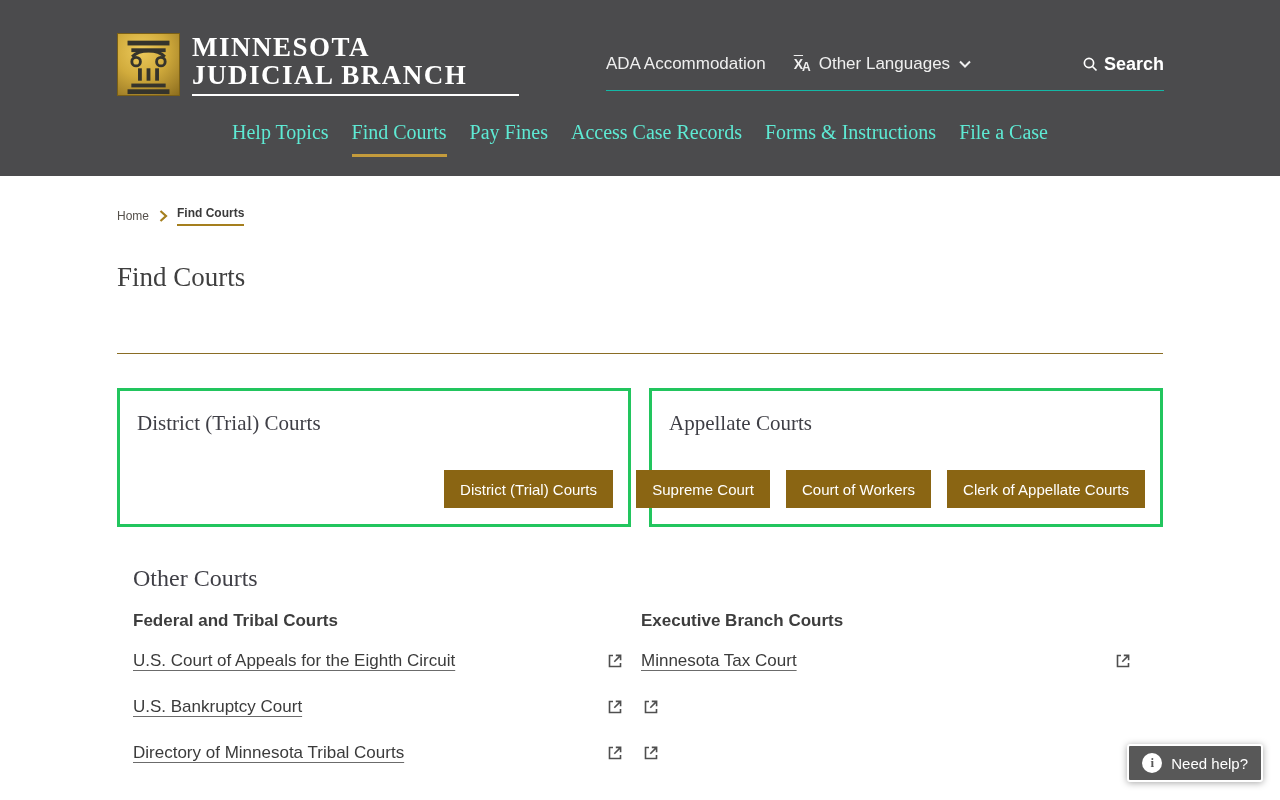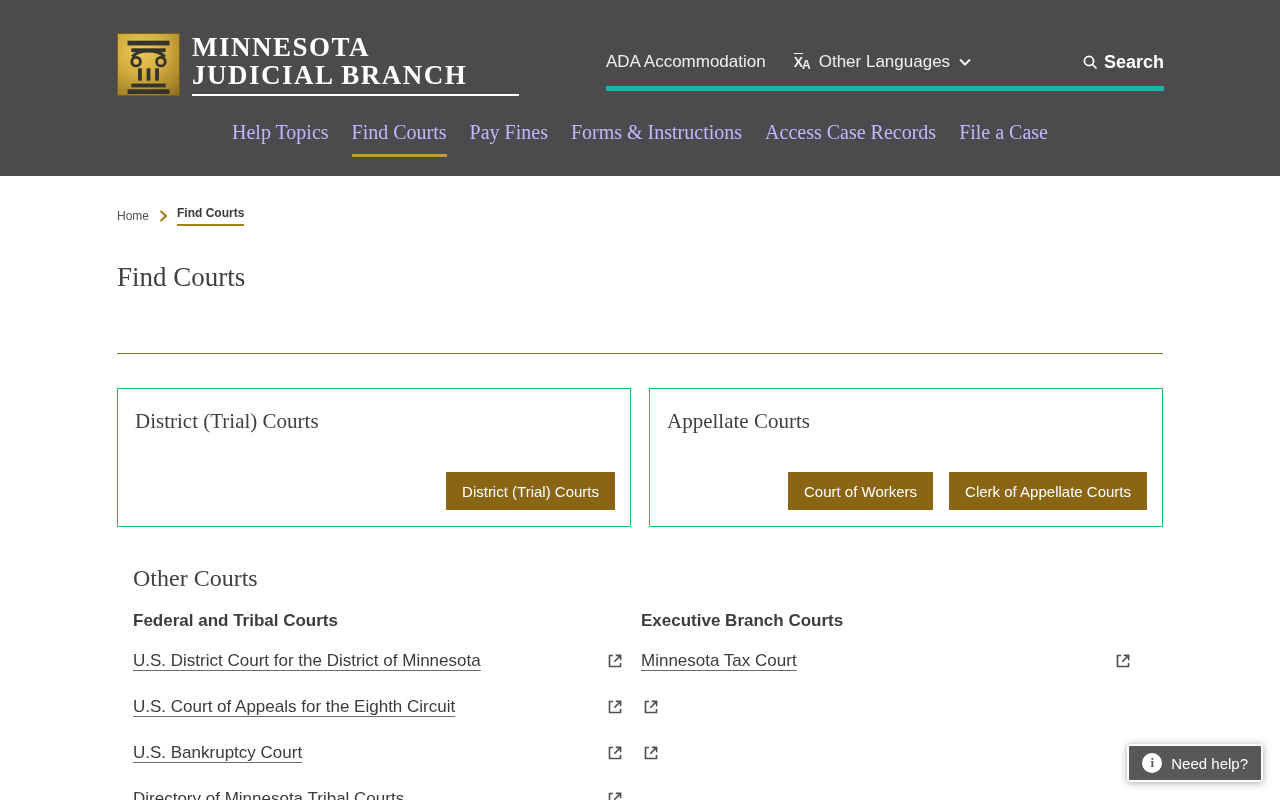--- a/index.html
+++ b/index.html
@@ -24,39 +24,39 @@
   .wordmark-line {
     font-family:"Liberation Serif","DejaVu Serif",serif;
     color:#ffffff; font-weight:700; font-size:27px; line-height:28px; letter-spacing:1.5px;
     white-space:nowrap;
   }
   .wordmark-rule { width:327px; height:2px; background:#ffffff; margin-top:5px; }
 
   .utility-nav {
     position:absolute; left:606px; width:558px; top:38px; height:53px;
     display:flex; align-items:center;
-    border-bottom:5px solid #14b8a6;
+    border-bottom:1px solid #14b8a6;
     color:#efefef; font-size:17px;
   }
   .utility-link { cursor:pointer; white-space:nowrap; }
   .lang-group { display:flex; align-items:center; margin-left:28px; cursor:pointer; }
   .translate-icon { display:inline-flex; align-items:flex-start; margin-right:7px; line-height:1; }
   .translate-icon .ti-x { font-size:14px; font-weight:700; text-decoration:overline; }
   .translate-icon .ti-a { font-size:12px; font-weight:700; position:relative; top:4px; left:-1px; }
   .chev-down { margin-left:8px; display:inline-block; }
   .search-group { margin-left:auto; display:flex; align-items:center; cursor:pointer; }
   .search-label { font-weight:700; font-size:18px; color:#ffffff; margin-left:5px; }
 
   .main-nav {
     position:absolute; top:121px; left:0; width:1280px;
     display:flex; justify-content:center; gap:23px;
   }
   .nav-item {
     font-family:"Liberation Serif","DejaVu Serif",serif;
-    color:#c4b5fd; font-size:20px; padding-bottom:10px; cursor:pointer; white-space:nowrap;
+    color:#5eead4; font-size:20px; padding-bottom:10px; cursor:pointer; white-space:nowrap;
     border-bottom:3px solid transparent;
   }
   .nav-item.active { border-bottom-color:#c49b3c; }
 
   
   .breadcrumb {
     position:absolute; top:206px; left:117px;
     display:flex; align-items:center; gap:9px; font-size:12px;
   }
   .crumb-home { color:#55504b; cursor:pointer; }
@@ -71,21 +71,21 @@
   }
   .title-divider {
     position:absolute; top:353px; left:117px; width:1046px; height:0;
     border:none; border-top:1px solid #8a6d24;
   }
 
   
   .cards-row { position:absolute; top:388px; left:117px; width:1046px; display:flex; gap:18px; }
   .court-card {
     width:514px; height:139px; background:#ffffff;
-    border:1px solid #22c55e; position:relative;
+    border:3px solid #22c55e; position:relative;
   }
   .card-title {
     position:absolute; top:20px; left:17px;
     font-family:"Liberation Serif","DejaVu Serif",serif;
     font-weight:500; font-size:21px; color:#3f3f46;
   }
   .card-buttons { position:absolute; right:15px; bottom:16px; display:flex; gap:16px; }
   .gold-btn {
     background:#8a6513; color:#ffffff; border:none; cursor:pointer;
     font-family:"Liberation Sans","DejaVu Sans",sans-serif;
@@ -169,22 +169,22 @@
         <line x1="10.5" y1="10.5" x2="14.5" y2="14.5" stroke="#ffffff" stroke-width="1.7"></line>
       </svg>
       <span class="search-label">Search</span>
     </span>
   </nav>
 
   <nav class="main-nav">
     <span class="nav-item">Help Topics</span>
     <span class="nav-item active">Find Courts</span>
     <span class="nav-item">Pay Fines</span>
+    <span class="nav-item">Access Case Records</span>
     <span class="nav-item">Forms &amp; Instructions</span>
-    <span class="nav-item">Access Case Records</span>
     <span class="nav-item">File a Case</span>
   </nav>
 </header>
 
 <div class="breadcrumb">
   <span class="crumb-home">Home</span>
   <svg width="10" height="14" viewBox="0 0 10 14">
     <polyline points="2.5,2 8,7 2.5,12" fill="none" stroke="#a57f1e" stroke-width="2.2"></polyline>
   </svg>
   <span class="crumb-current">Find Courts</span>
@@ -198,41 +198,35 @@
   <div class="court-card">
     <div class="card-title">District (Trial) Courts</div>
     <div class="card-buttons">
       <button class="gold-btn">District (Trial) Courts</button>
     </div>
   </div>
 
   <div class="court-card">
     <div class="card-title">Appellate Courts</div>
     <div class="card-buttons">
+      <button class="gold-btn">Supreme Court</button>
       <button class="gold-btn">Court of Workers</button>
       <button class="gold-btn">Clerk of Appellate Courts</button>
     </div>
   </div>
 </div>
 
 <section class="other-courts">
   <div class="other-courts-heading">Other Courts</div>
 
   <div class="courts-columns">
 
     <div class="courts-col">
       <div class="col-heading">Federal and Tribal Courts</div>
 
-      <div class="link-row">
-        <span class="court-link">U.S. District Court for the District of Minnesota</span>
-        <svg class="ext-icon" viewBox="0 0 20 20">
-          <path d="M8 4.5 H4.5 V15.5 H15.5 V12" fill="none" stroke="#4f4f4f" stroke-width="1.6"></path>
-          <path d="M9.3 10.7 L15.6 4.4 M10.8 4.4 H15.6 V9.2" fill="none" stroke="#4f4f4f" stroke-width="1.6"></path>
-        </svg>
-      </div>
       <div class="link-row">
         <span class="court-link">U.S. Court of Appeals for the Eighth Circuit</span>
         <svg class="ext-icon" viewBox="0 0 20 20">
           <path d="M8 4.5 H4.5 V15.5 H15.5 V12" fill="none" stroke="#4f4f4f" stroke-width="1.6"></path>
           <path d="M9.3 10.7 L15.6 4.4 M10.8 4.4 H15.6 V9.2" fill="none" stroke="#4f4f4f" stroke-width="1.6"></path>
         </svg>
       </div>
       <div class="link-row">
         <span class="court-link">U.S. Bankruptcy Court</span>
         <svg class="ext-icon" viewBox="0 0 20 20">

